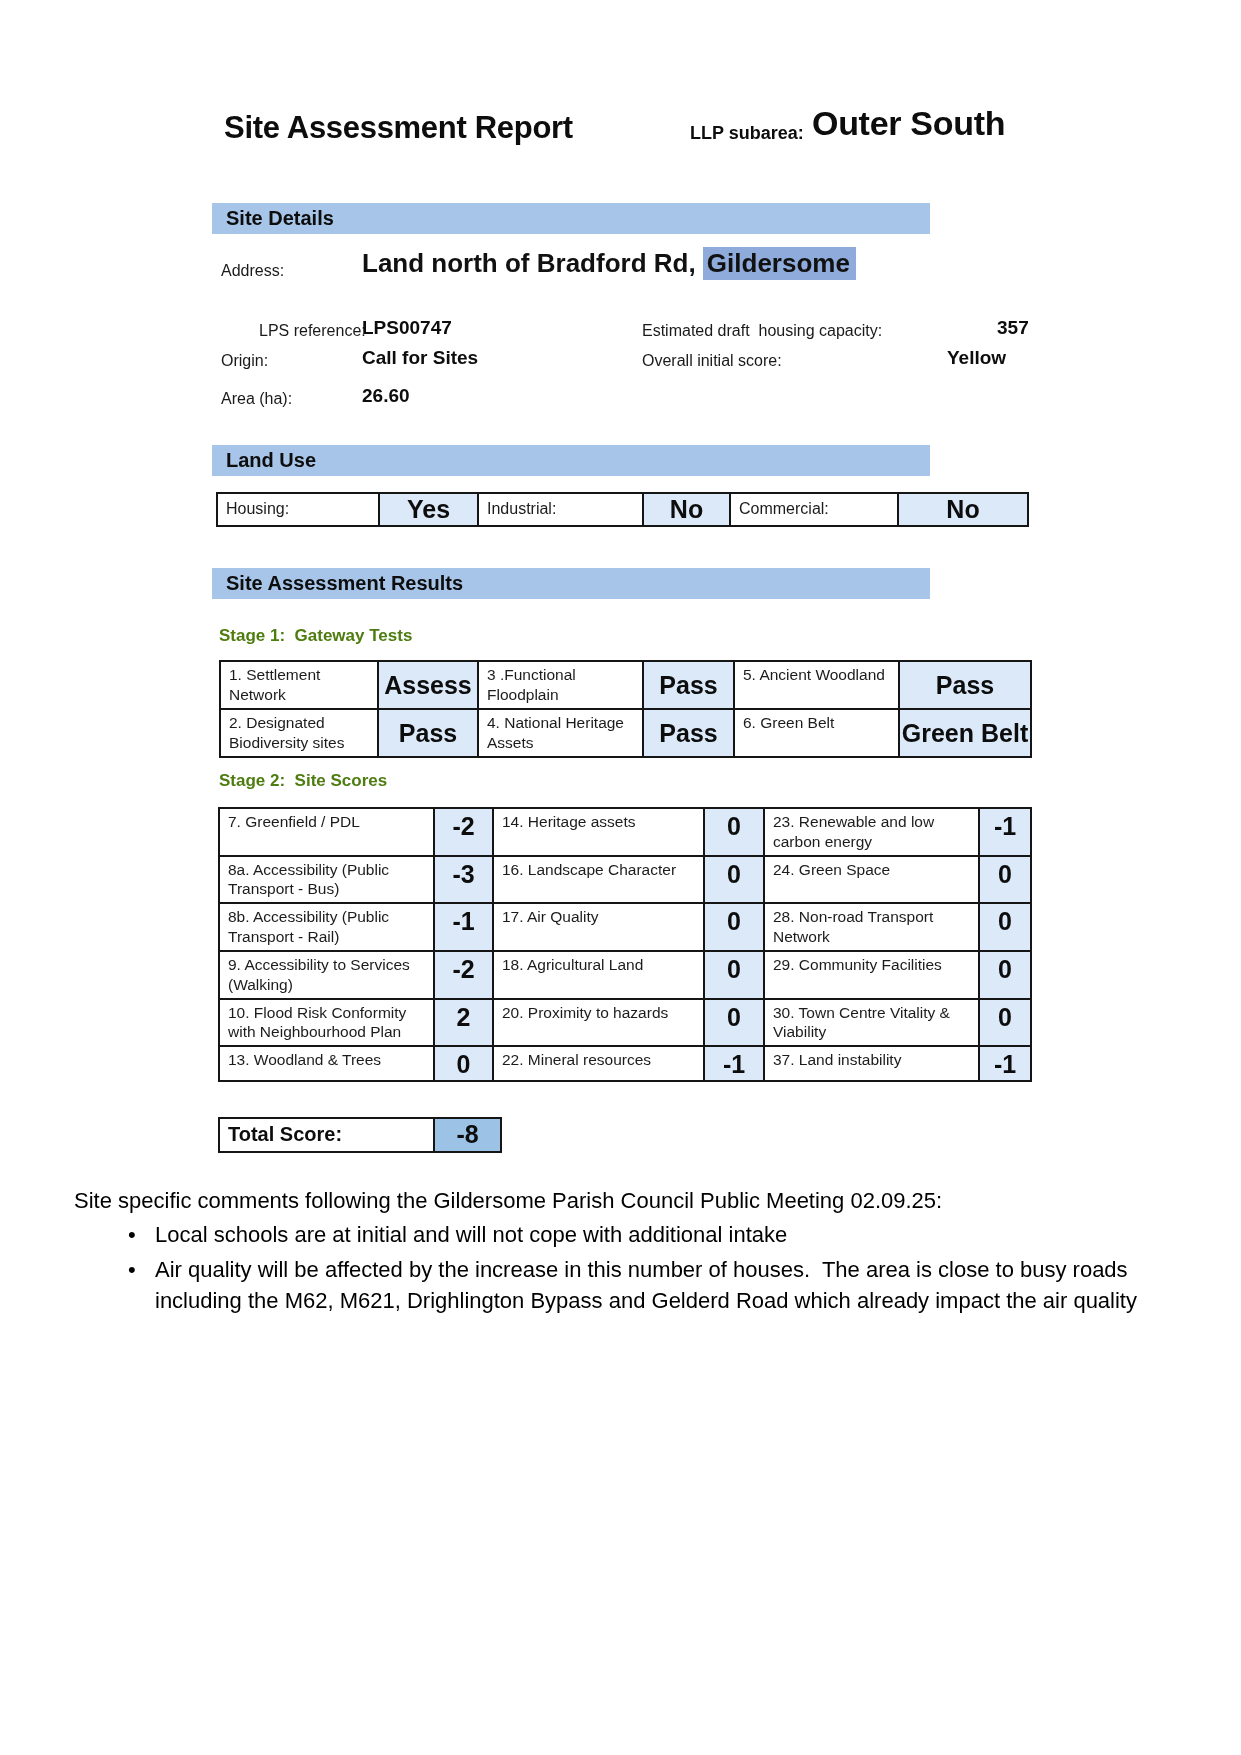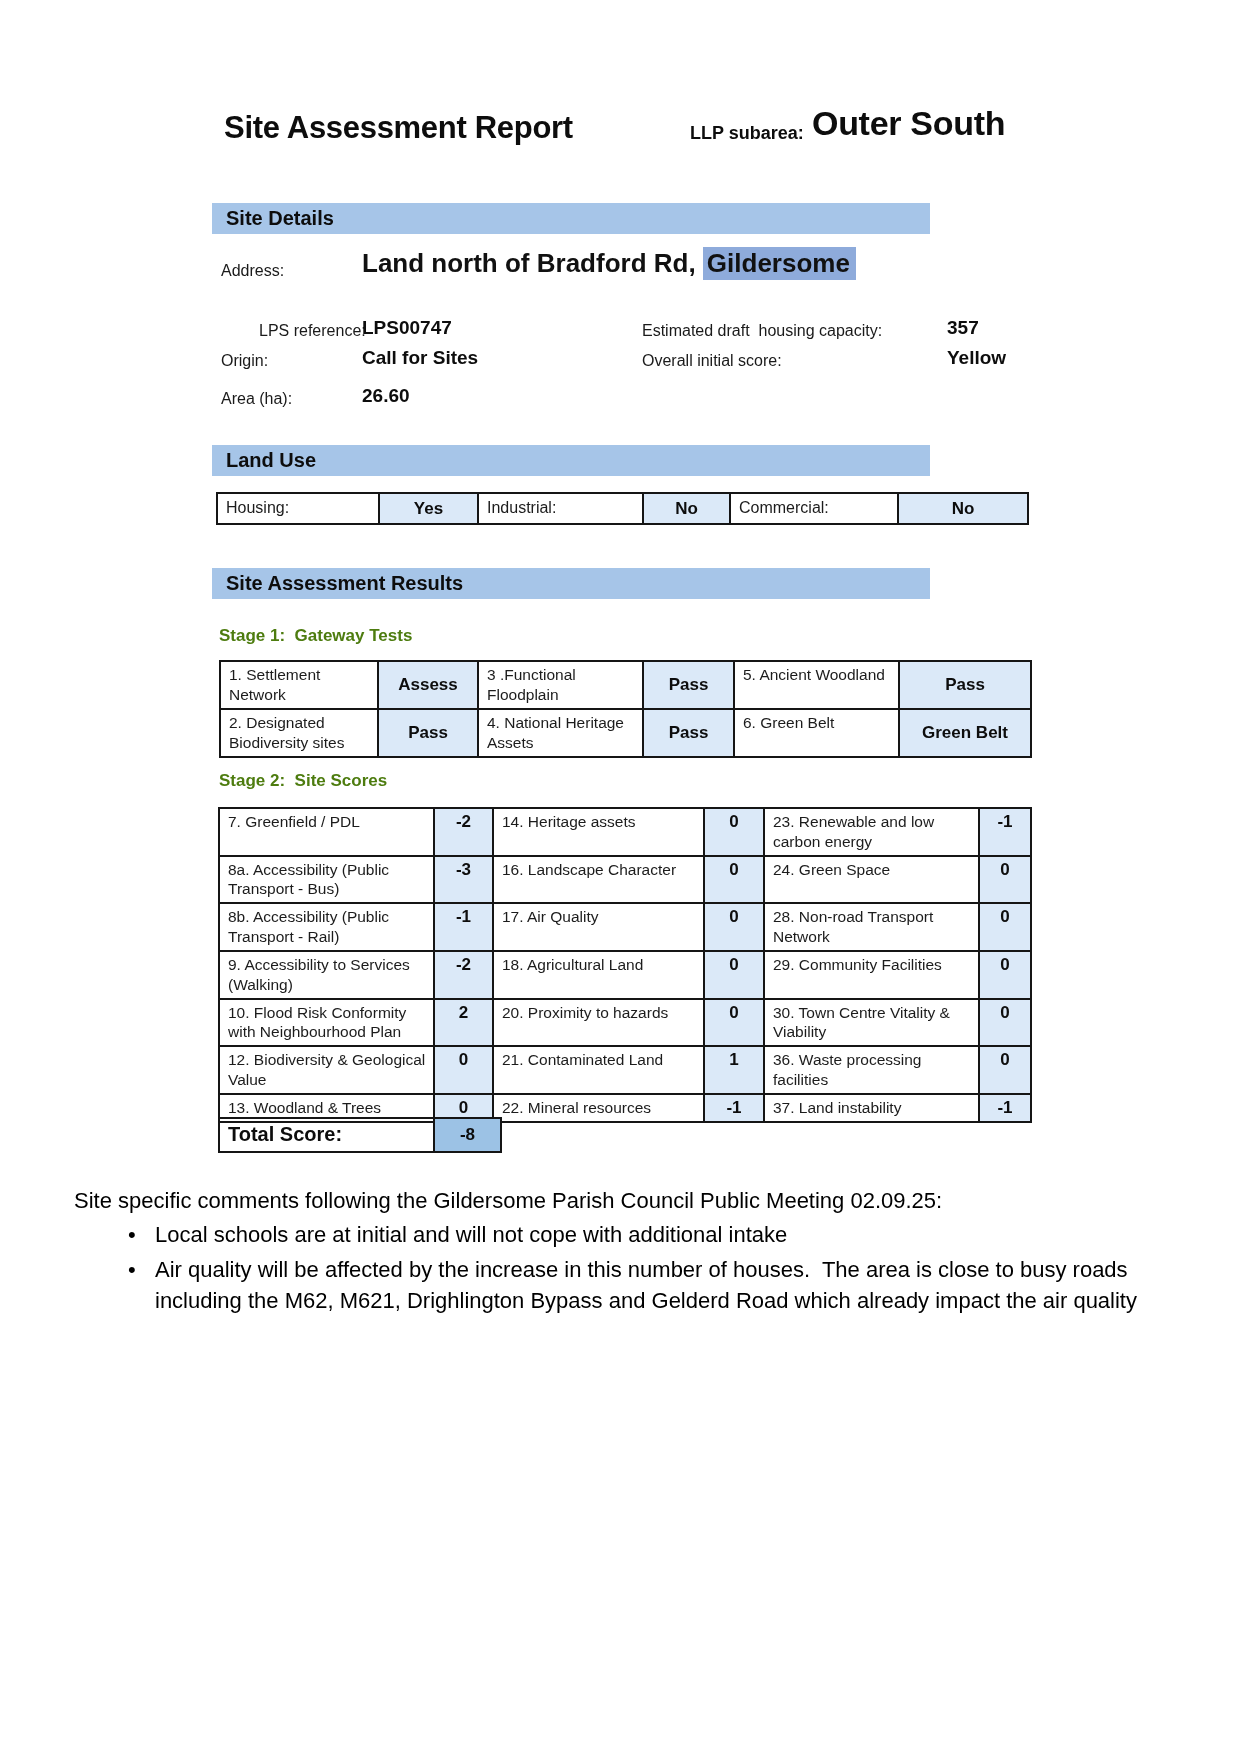--- a/index.html
+++ b/index.html
@@ -38,29 +38,29 @@
   #addr-label{left:221px;top:262px;}
   #addr-value{left:362px;top:248px;font-size:26px;font-weight:bold;white-space:nowrap;}
   #addr-value .hl{background:var(--highlight);padding:1px 6px 2px 4px;}
   #lps-label{left:221px;top:322px;margin-left:38px;}
   #lps-value{left:362px;top:317px;}
   #origin-label{left:221px;top:352px;}
   #origin-value{left:362px;top:347px;}
   #area-label{left:221px;top:390px;}
   #area-value{left:362px;top:385px;}
   #cap-label{left:642px;top:322px;}
-  #cap-value{left:947px;top:317px;}
+  #cap-value{left:997px;top:317px;}
   #score-label{left:642px;top:352px;}
   #score-value{left:947px;top:347px;}
 
   
   table{border-collapse:collapse;table-layout:fixed;}
   td{border:2px solid #151515;overflow:hidden;}
   td.lbl{font-size:15.5px;line-height:1.28;padding:3px 4px 3px 8px;vertical-align:top;color:#1c1c1c;}
-  td.val{font-size:17px;font-weight:bold;text-align:center;background:var(--value-cell);color:#0d0d0d;}
+  td.val{font-size:25px;font-weight:bold;text-align:center;background:var(--value-cell);color:#0d0d0d;}
 
   
   #land-use-table{left:216px;top:492px;width:811px;}
   #land-use-table td{height:31px;}
   #land-use-table td.lbl{font-size:16px;vertical-align:middle;}
   #land-use-table td.val{vertical-align:middle;}
 
   
   .stage-heading{font-size:17px;font-weight:bold;color:#4d7c0f;}
   #stage1-heading{left:219px;top:626px;}
@@ -218,28 +218,20 @@
     <td class="val">0</td>
   </tr>
   <tr>
     <td class="lbl">10. Flood Risk Conformity with Neighbourhood Plan</td>
     <td class="val">2</td>
     <td class="lbl">20. Proximity to hazards</td>
     <td class="val">0</td>
     <td class="lbl">30. Town Centre Vitality &amp; Viability</td>
     <td class="val">0</td>
   </tr>
-  <tr>
-    <td class="lbl">12. Biodiversity &amp; Geological Value</td>
-    <td class="val">0</td>
-    <td class="lbl">21. Contaminated Land</td>
-    <td class="val">1</td>
-    <td class="lbl">36. Waste processing facilities</td>
-    <td class="val">0</td>
-  </tr>
   <tr class="short">
     <td class="lbl">13. Woodland &amp; Trees</td>
     <td class="val">0</td>
     <td class="lbl">22. Mineral resources</td>
     <td class="val">-1</td>
     <td class="lbl">37. Land instability</td>
     <td class="val">-1</td>
   </tr>
 </tbody>
   </table>

